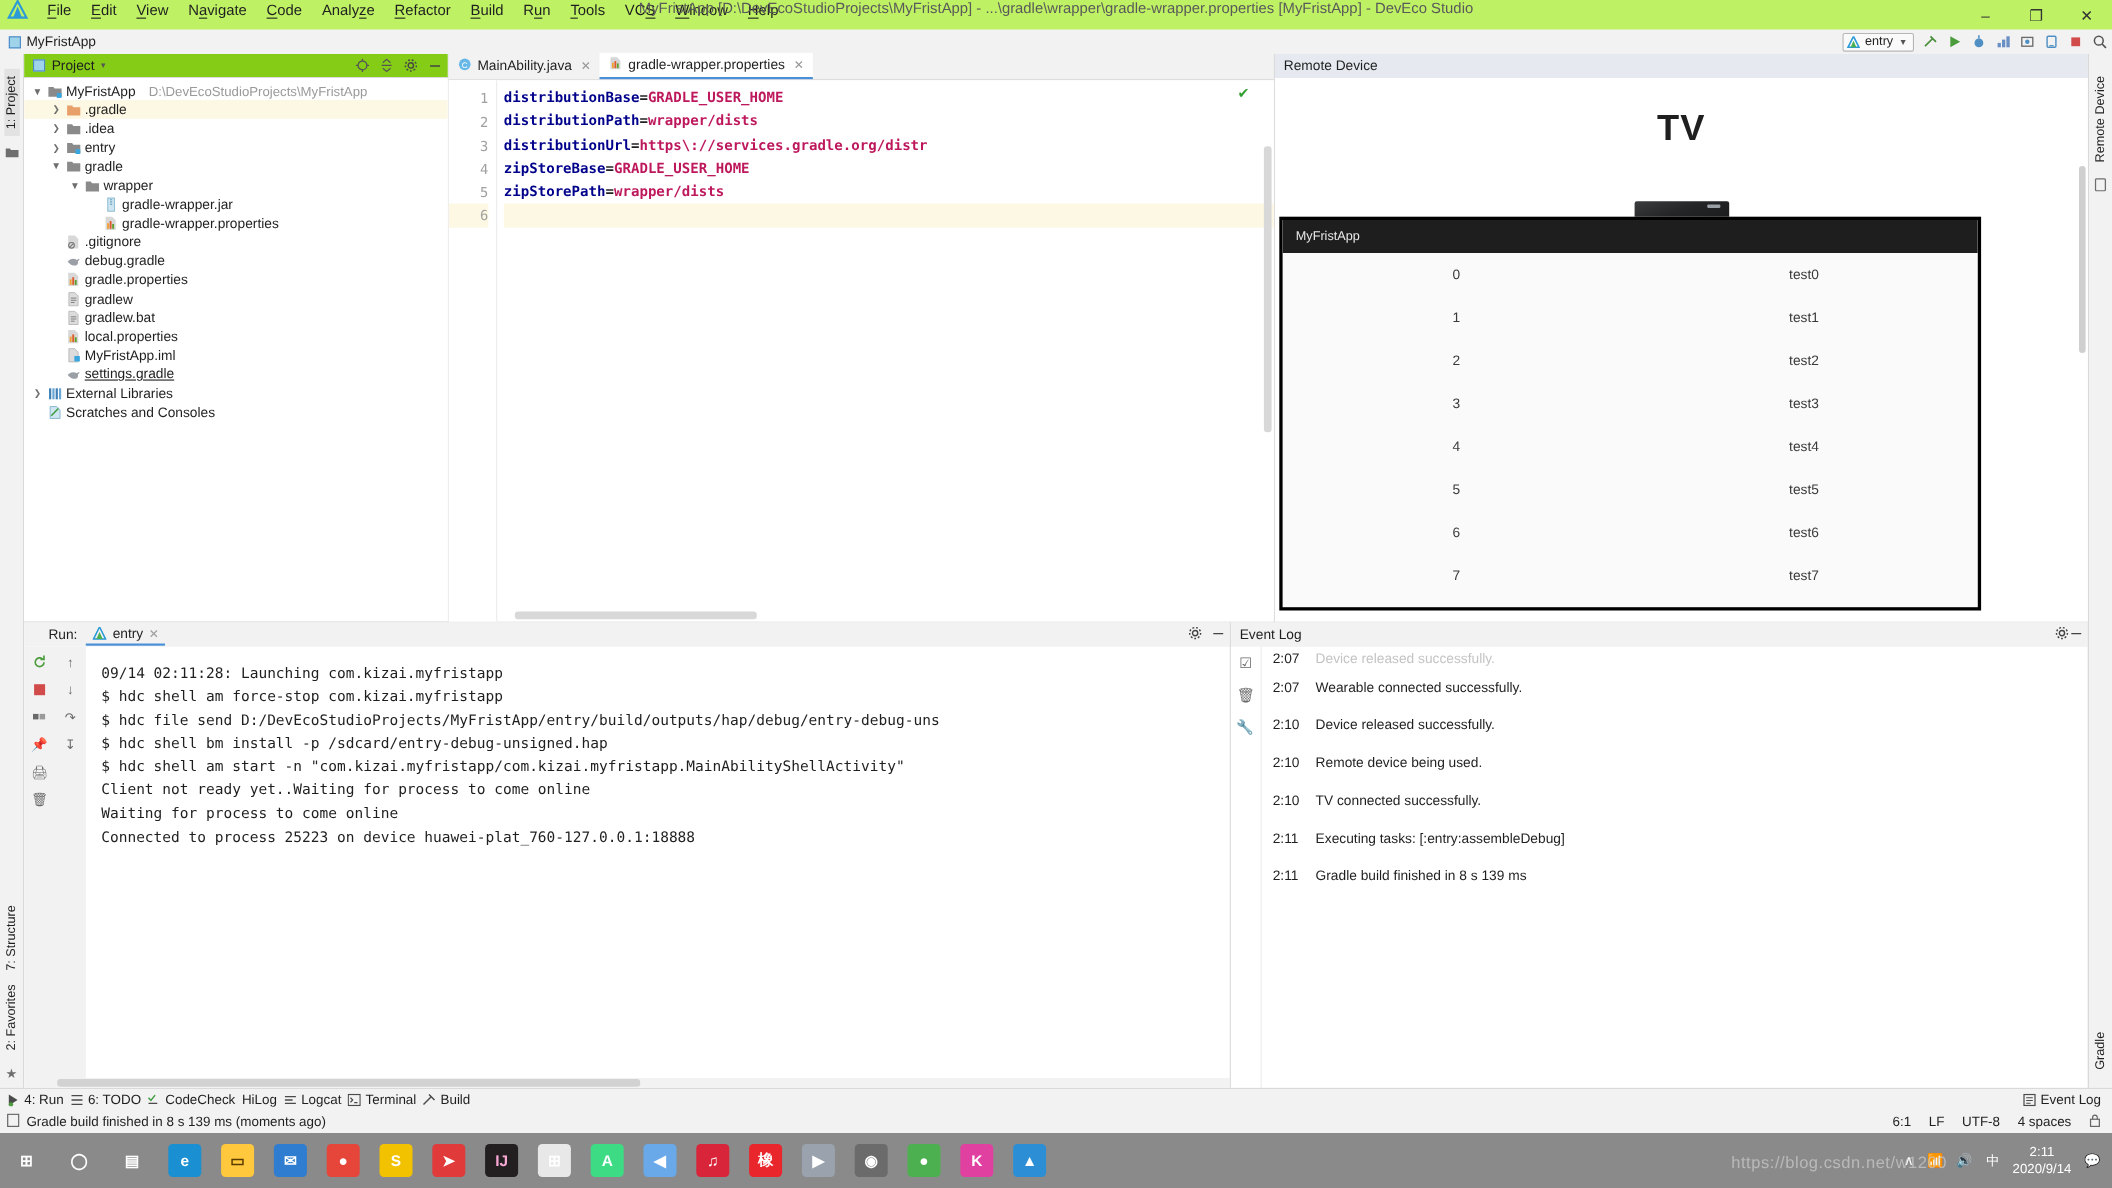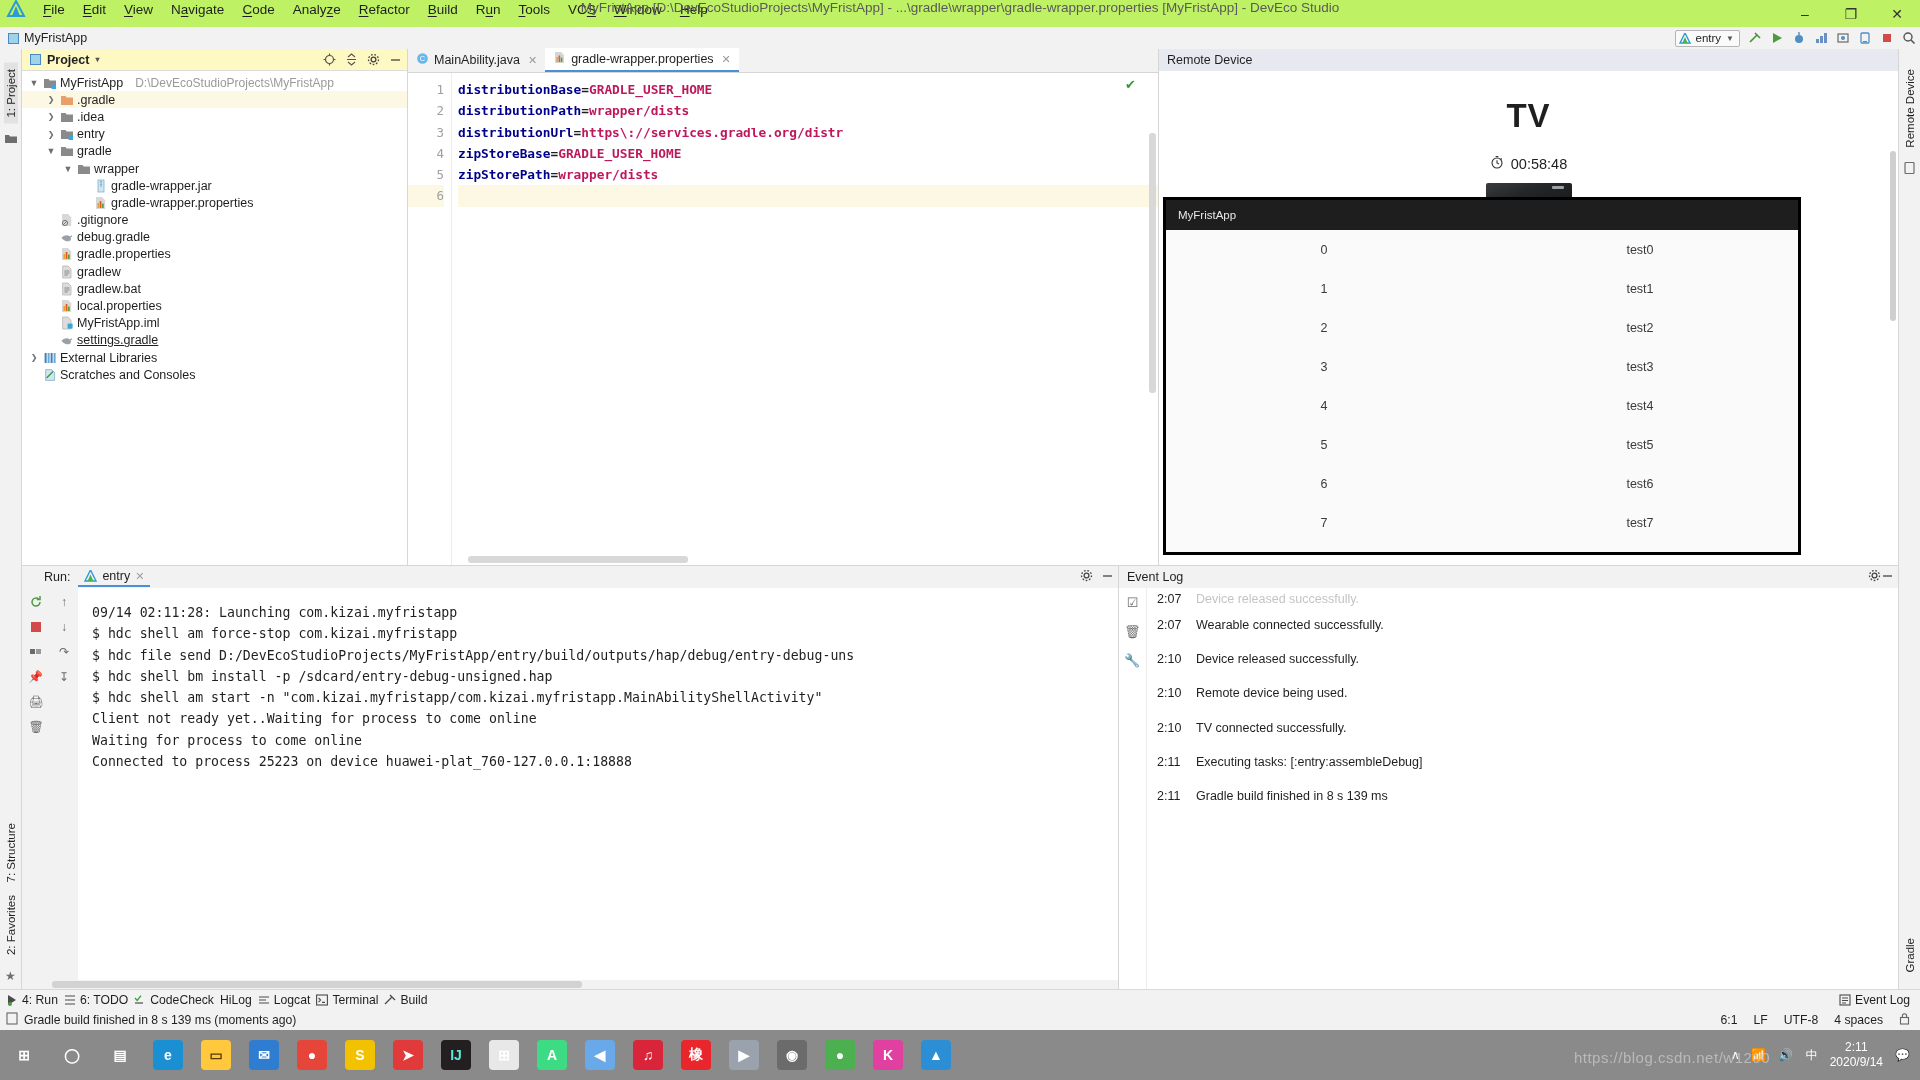--- a/index.html
+++ b/index.html
@@ -51,23 +51,23 @@
   .rightstrip { width:22px; background:#f2f2f2; border-left:1px solid #d6d6d6;
                 display:flex; flex-direction:column; align-items:center; padding-top:14px; flex:none; }
 
   .center-col { flex:1; display:flex; flex-direction:column; min-width:0; }
 
   .upper-row { display:flex; min-height:0; height:516px; }
 
   
   .project-panel { width:386px; background:#fff; display:flex; flex-direction:column;
                    border-right:1px solid #d6d6d6; flex:none; }
-  .panel-head { height:22px; background:#fef9c3; display:flex; align-items:center;
+  .panel-head { height:22px; background:#84cc16; display:flex; align-items:center;
                 padding:0 4px 0 8px; gap:6px; font-size:12.5px; flex:none;
-                border-bottom:1px solid #dcdcdc;font-weight:bold; }
+                border-bottom:1px solid #dcdcdc; }
   .panel-head .spacer { flex:1; }
   .panel-head .phico { width:16px; height:16px; display:inline-flex; align-items:center;
                        justify-content:center; color:#4a4a4a; }
   .tree { flex:1; overflow:hidden; padding-top:3px; font-size:12.5px; background:#fff; }
   .trow { height:17.2px; display:flex; align-items:center; gap:3px; padding-left:4px;
           white-space:nowrap; }
   .trow.hl { background:#fdf8e3; }
   .arrow { width:12px; text-align:center; color:#6e6e6e; font-size:9px; }
   .ficon { width:14px; height:14px; flex:none; }
   .tlabel { color:#1f1f1f; }
@@ -528,31 +528,20 @@
           </div>
         </div>
 
         <div class="device-panel">
           <div class="device-head">
             <span>Remote Device</span>
             <span class="spacer"></span>
           </div>
           <div class="device-body">
             <div class="tv-label">TV</div>
-            <div class="tv-timer">
-              <span>
-                <svg width="14" height="14" viewBox="0 0 14 14">
-                    <circle cx="7" cy="8" r="5" fill="none" stroke="#333" stroke-width="1.1"></circle>
-                    <path d="M7 5.2V8l2 1" stroke="#333" stroke-width="1.1" fill="none"></path>
-                    <path d="M5.6 1.6h2.8" stroke="#333" stroke-width="1.1"></path>
-                    <path d="M10.8 3.4l1 1" stroke="#333" stroke-width="1.1"></path>
-                  </svg>
-              </span>
-              <span>00:58:48</span>
-            </div>
             <div class="tv-stand"></div>
             <div class="tv-screen">
               <div class="app-bar">
                 <span>MyFristApp</span>
               </div>
               <div id="device-list">
                   <div class="list-row">
                     <span class="list-idx">0</span>
                     <span class="list-val">test0</span>
                   </div>
@@ -820,21 +809,21 @@
       <div class="tb-item">
         <div class="tb-glyph" style="background: rgb(230, 69, 58); color: rgb(255, 255, 255);">●</div>
       </div>
       <div class="tb-item">
         <div class="tb-glyph" style="background: rgb(242, 194, 0); color: rgb(255, 255, 255);">S</div>
       </div>
       <div class="tb-item">
         <div class="tb-glyph" style="background: rgb(224, 58, 58); color: rgb(255, 255, 255);">➤</div>
       </div>
       <div class="tb-item">
-        <div class="tb-glyph" style="background: rgb(35, 31, 32); color: #5eead4;">IJ</div>
+        <div class="tb-glyph" style="background: rgb(35, 31, 32); color: #f9a8d4;">IJ</div>
       </div>
       <div class="tb-item">
         <div class="tb-glyph" style="background: rgb(232, 232, 232); color: rgb(255, 255, 255);">⊞</div>
       </div>
       <div class="tb-item">
         <div class="tb-glyph" style="background: rgb(61, 220, 132); color: rgb(255, 255, 255);">A</div>
       </div>
       <div class="tb-item">
         <div class="tb-glyph" style="background: rgb(106, 169, 233); color: rgb(255, 255, 255);">◀</div>
       </div>

